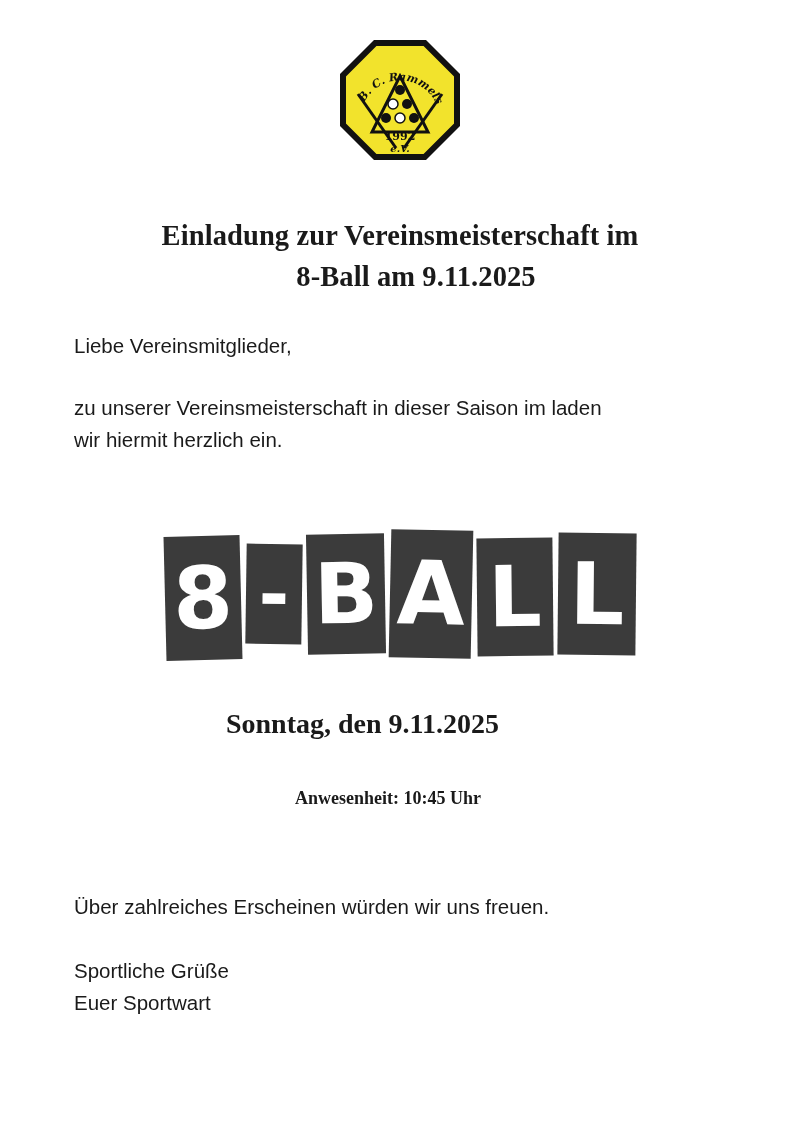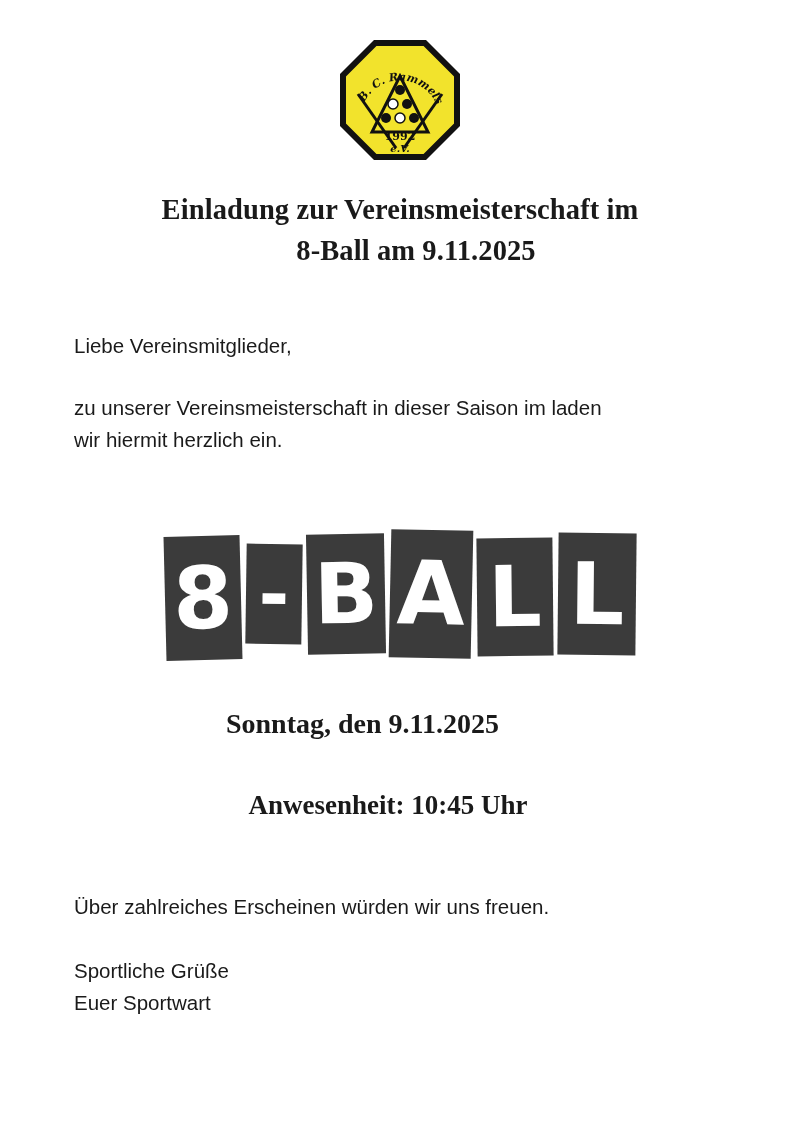--- a/index.html
+++ b/index.html
@@ -35,21 +35,21 @@
   .logo {
     position: relative;
     width: 128px;
     height: 128px;
   }
   .logo svg { display: block; }
 
   
   .headline {
     position: absolute;
-    top: 189px;
+    top: 215px;
     left: 0;
     width: 800px;
     text-align: center;
     font-family: "Liberation Serif", serif;
     font-weight: bold;
     font-size: 28.5px;
     line-height: 1.45;
     letter-spacing: 0.1px;
     color: #1a1a1a;
   }
@@ -115,21 +115,21 @@
     color: #1a1a1a;
   }
   .times {
     position: absolute;
     top: 785px;
     left: 0;
     width: 776px;
     text-align: center;
     font-family: "Liberation Serif", serif;
     font-weight: bold;
-    font-size: 27px;
+    font-size: 18px;
     line-height: 1.5;
     color: #1a1a1a;
   }
   .times .t-line { display: block; }
 
   
   .p-closing { top: 891px; }
   .p-sign { top: 955px; }
   .p-sign .line { display: block; }
 </style>

